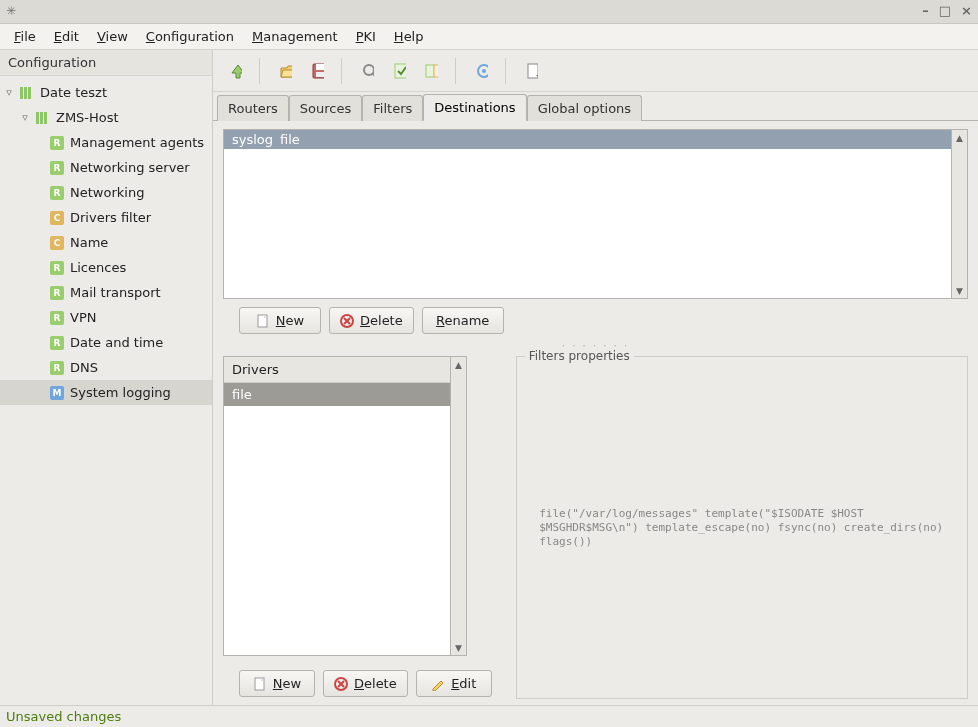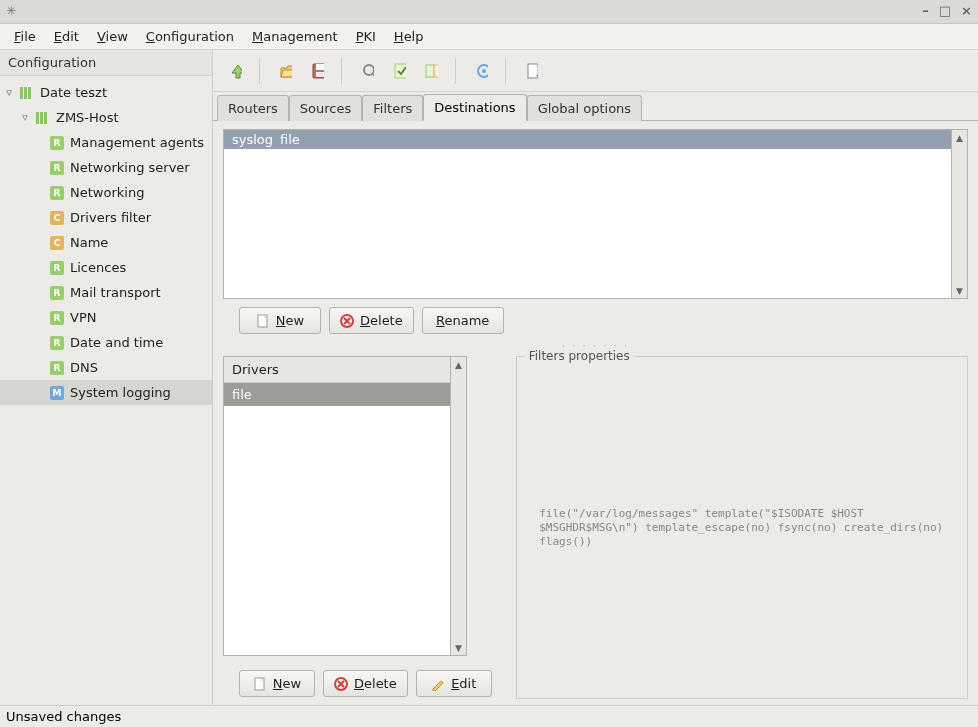--- a/index.html
+++ b/index.html
@@ -9,21 +9,21 @@
   .titlebar .title { font-weight:bold; color:#555; font-size:13px;}
   .titlebar .left-ico { position:absolute; left:6px; top:4px; color:#777; font-size:12px;}
   .titlebar .winbtns { position:absolute; right:6px; top:3px; display:flex; gap:10px; color:#666;}
   .titlebar .winbtns span { font-weight:bold; cursor:pointer;}
   
   .menubar { background:#f3f2ef; height:26px; display:flex; align-items:center; gap:2px; padding:0 6px; border-bottom:1px solid #d5d3ce;}
   .menubar .menuitem { padding:3px 8px; cursor:pointer; color:#222;}
   .menubar .menuitem .ul { text-decoration: underline; }
   
   .main { display:flex; height:calc(727px - 24px - 26px - 22px); }
-  .statusbar { height:22px; background:#ecebe7; border-top:1px solid #cfcdc8; display:flex; align-items:center; padding:0 6px; color:#000000;}
+  .statusbar { height:22px; background:#ecebe7; border-top:1px solid #cfcdc8; display:flex; align-items:center; padding:0 6px; color:#4d7c0f;}
   
   .left { width:213px; background:#ecebe7; border-right:1px solid #cfcdc8; display:flex; flex-direction:column;}
   .left .panelhdr { padding:5px 8px; color:#333; background:#e5e4df; border-bottom:1px solid #d5d3ce; }
   .tree { flex:1; padding:4px 0; overflow:auto;}
   .treeitem { display:flex; align-items:center; height:25px; gap:6px; padding:0 6px; cursor:pointer; white-space:nowrap;}
   .treeitem.selected { background:#d6d5cf; }
   .exp { width:10px; text-align:center; color:#666; font-size:11px;}
   .badge { width:14px; height:14px; border-radius:2px; font-size:9px; font-weight:bold; color:#fff; display:inline-flex; align-items:center; justify-content:center; flex:0 0 14px;}
   .badge.R { background:#9acd6e; }
   .badge.C { background:#e0b661; }

